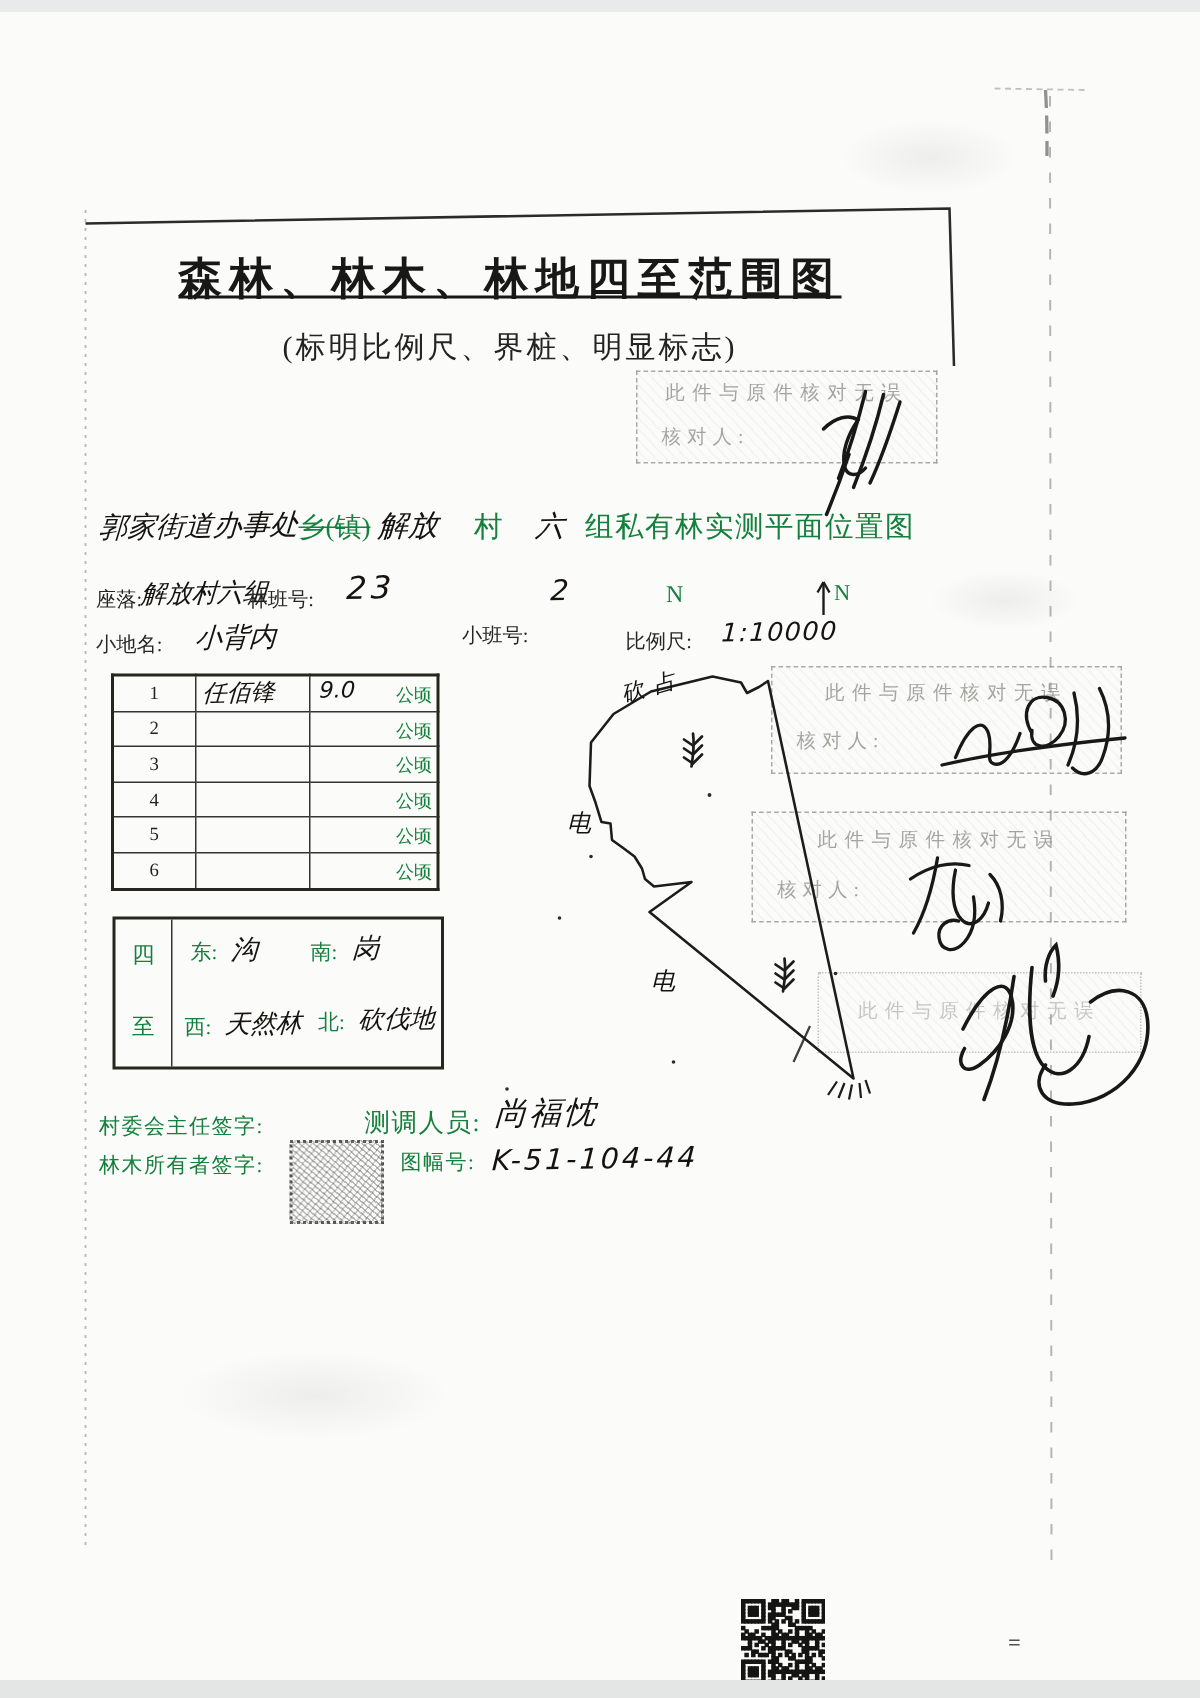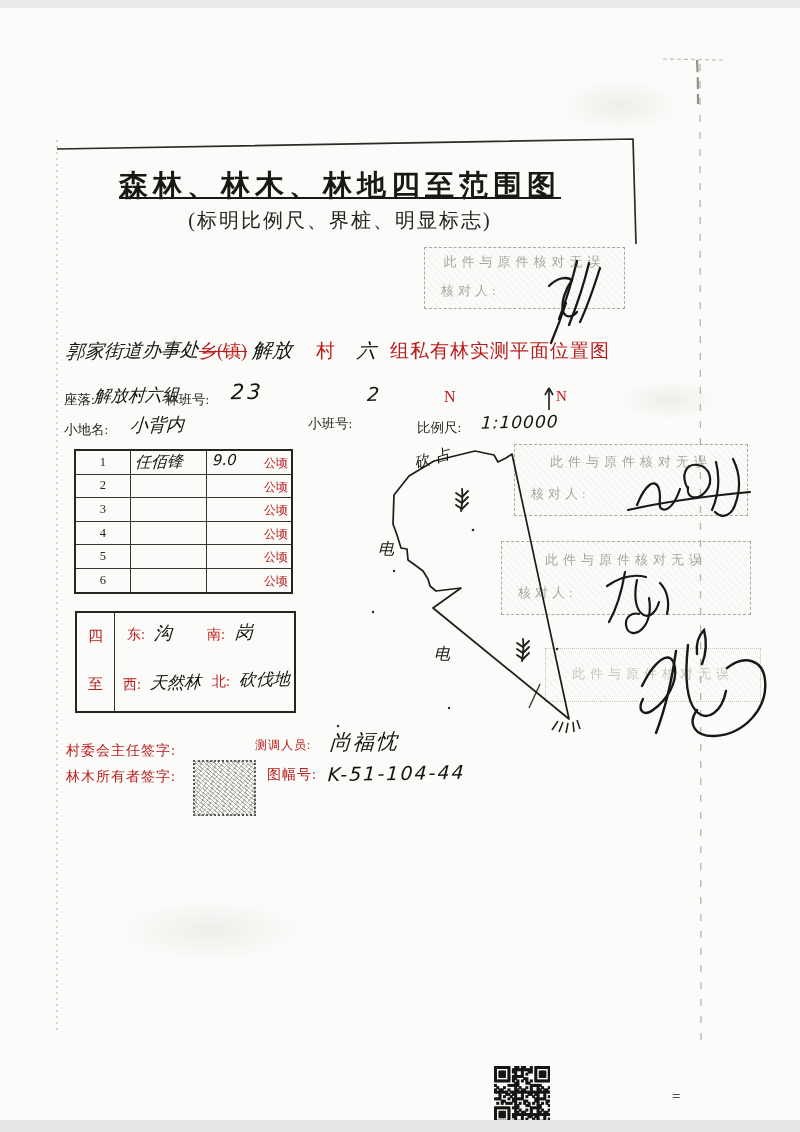--- a/index.html
+++ b/index.html
@@ -1,25 +1,25 @@
 <!DOCTYPE html>
 <html><head>
 <meta charset="utf-8">
 <style>
   html,body{margin:0;padding:0;}
   body{width:800px;height:1132px;background:#eceeed;font-family:"Liberation Serif",serif;}
   .page{position:relative;width:800px;height:1132px;background:#fbfbf9;overflow:hidden;}
   .abs{position:absolute;}
-  .printed{font-family:"Liberation Serif",serif;color:#b91c1c;}
+  .printed{font-family:"Liberation Serif",serif;color:#15803d;}
   .hw{font-family:"DejaVu Sans",sans-serif;font-style:italic;color:#16130f;display:inline-block;transform:skew(-4deg) rotate(-1deg);}
   .strip-top{left:0;top:0;width:800px;height:8px;background:#e9ebea;z-index:4;}
   .strip-bottom{left:0;top:1120px;width:800px;height:12px;background:#e3e6e4;z-index:4;}
   .title-wrap{left:85px;top:166px;width:510px;text-align:center;z-index:3;}
   .title{font-size:29px;font-weight:bold;letter-spacing:5px;color:#181815;text-decoration:underline;}
-  .subtitle{font-size:20px;letter-spacing:2px;margin-top:1px;color:#232320;}
+  .subtitle{font-size:20px;letter-spacing:2px;margin-top:12px;color:#232320;}
   .stamp{border:1.5px dashed rgba(105,105,98,.55);z-index:1;background:repeating-linear-gradient(47deg,rgba(90,90,84,.05) 0 1px,transparent 1px 5px);}
   .stamp .l1{position:absolute;left:0;right:0;top:5px;text-align:center;font-size:13px;letter-spacing:5px;color:rgba(108,108,100,.6);filter:blur(.4px);white-space:nowrap;}
   .stamp .l2{position:absolute;left:16px;top:34px;font-size:13px;letter-spacing:4px;color:rgba(108,108,100,.6);filter:blur(.4px);white-space:nowrap;}
   .stamp4{border:1.5px dotted rgba(110,110,100,.38);}
   .stamp4 .l1{color:rgba(112,112,104,.38);}
   .hline{white-space:nowrap;z-index:3;}
   .lbl{font-size:13.5px;color:#262622;}
   .doc-table{border-collapse:collapse;table-layout:fixed;z-index:3;position:absolute;}
   .doc-table td,.doc-table th{border:1px solid #35342f;font-weight:normal;padding:0;height:22.6px;font-size:12.5px;color:#23231f;}
   .doc-table{border:2px solid #26261f;}
@@ -232,21 +232,21 @@
     <span class="abs hw" style="left:77px;top:8px;font-size:18px;">沟</span>
     <span class="abs printed" style="left:130px;top:13px;font-size:14px;">南:</span>
     <span class="abs hw" style="left:158px;top:7px;font-size:18px;">岗</span>
     <span class="abs printed" style="left:46px;top:63px;font-size:14px;">西:</span>
     <span class="abs hw" style="left:73px;top:58px;font-size:17px;">天然林</span>
     <span class="abs printed" style="left:135px;top:60px;font-size:14px;">北:</span>
     <span class="abs hw" style="left:162px;top:55px;font-size:17px;">砍伐地</span>
   </div>
 
   <span class="abs printed" style="left:66px;top:742px;font-size:14px;letter-spacing:1px;">村委会主任签字:</span>
-  <span class="abs printed" style="left:255px;top:737px;font-size:12px;letter-spacing:1px;">测调人员:</span>
+  <span class="abs printed" style="left:243px;top:737px;font-size:17px;letter-spacing:1px;">测调人员:</span>
   <span class="abs hw" style="left:330px;top:728px;font-size:21px;letter-spacing:2px;">尚福忱</span>
   <span class="abs printed" style="left:66px;top:768px;font-size:14px;letter-spacing:1px;">林木所有者签字:</span>
   <div class="abs seal-noise" style="left:193px;top:760px;width:59px;height:52px;"></div>
   <span class="abs printed" style="left:267px;top:766px;font-size:14px;letter-spacing:1px;">图幅号:</span>
   <span class="abs hw" style="left:328px;top:762px;font-size:19px;letter-spacing:2px;">K-51-104-44</span>
 
   <svg id="qr" class="abs" style="left:494px;top:1066px;z-index:3;" width="56" height="56" viewBox="0 0 56 56">
       <rect x="0.00" y="0.00" width="3" height="3" fill="#151513"></rect>
       <rect x="2.24" y="0.00" width="3" height="3" fill="#151513"></rect>
       <rect x="4.48" y="0.00" width="3" height="3" fill="#151513"></rect>

